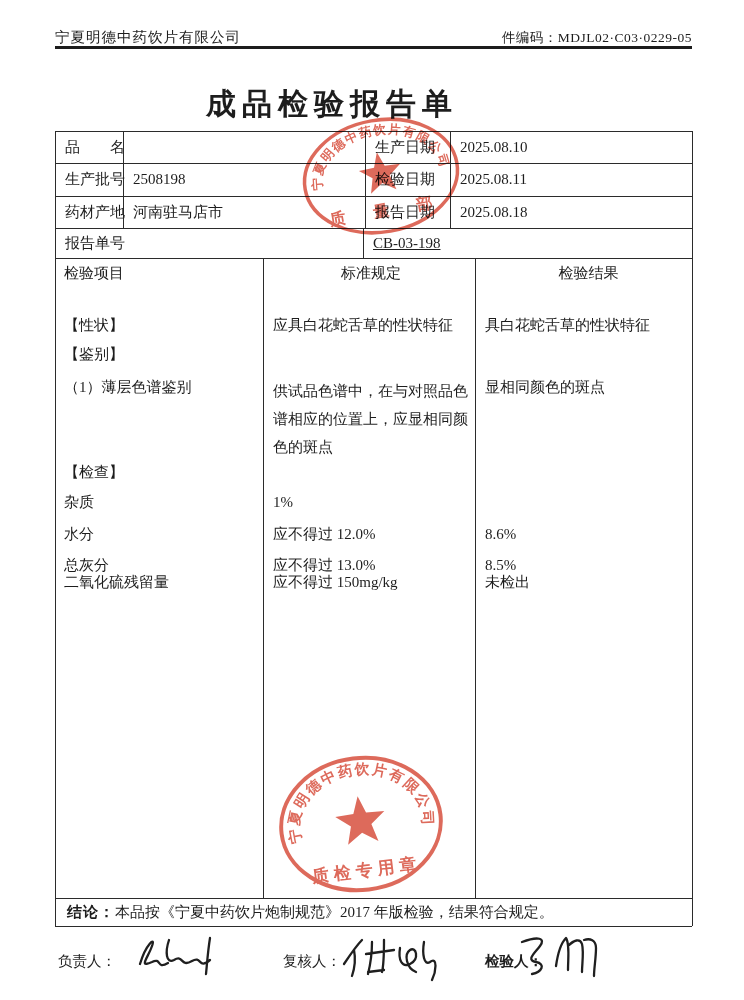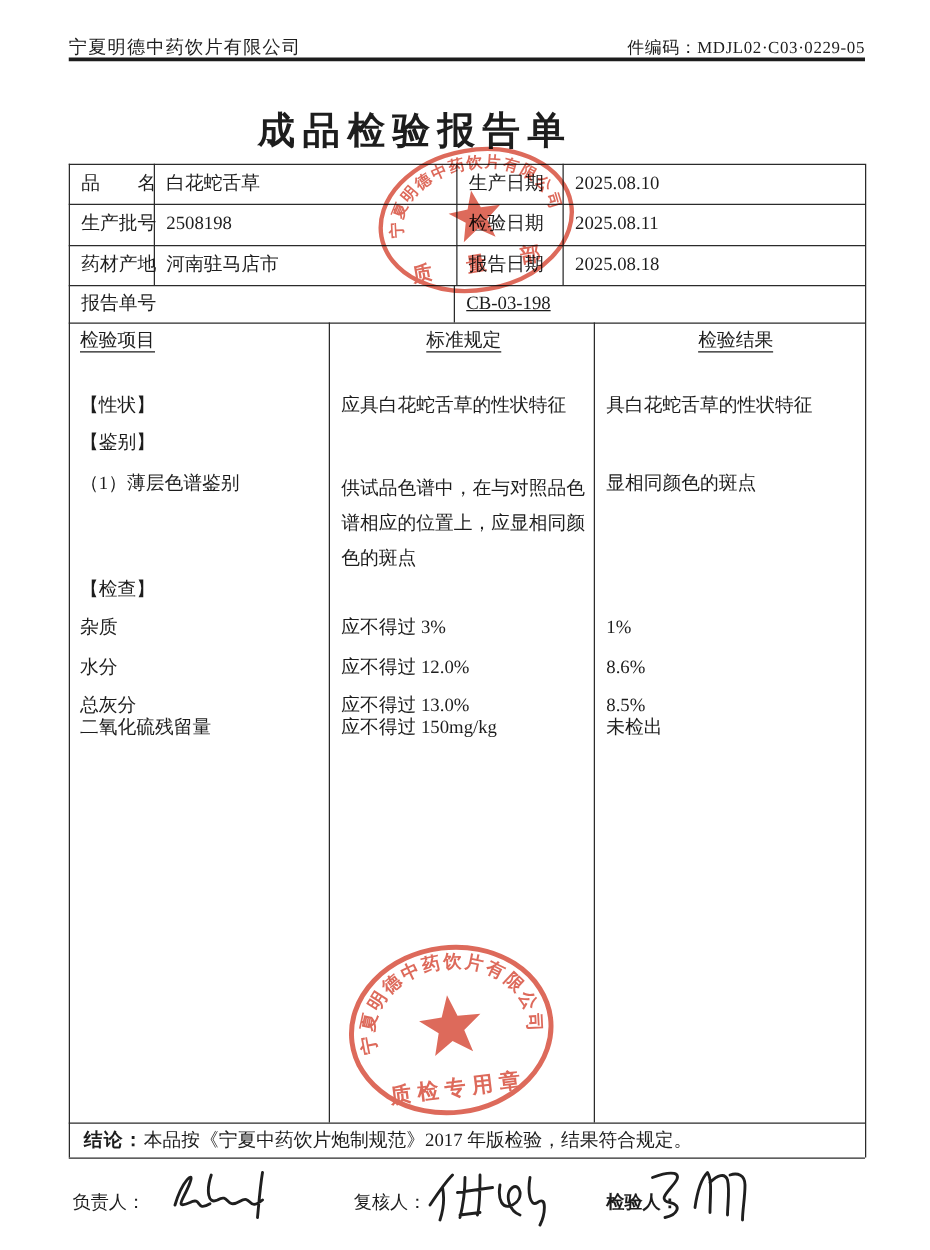--- a/index.html
+++ b/index.html
@@ -15,21 +15,21 @@
   .header-rule{left:55px;top:46px;width:637px;height:3px;background:#1c1c1c;}
   
   .title{left:0;top:84px;width:664px;text-align:center;font-size:30px;
          font-weight:bold;letter-spacing:6px;}
   
   .hline{background:#2b2b2b;height:1px;}
   .vline{background:#2b2b2b;width:1px;}
   
   .cell{font-size:15px;line-height:21px;white-space:nowrap;}
   .lab{padding-left:10px;}
-  .u{text-decoration:underline;text-underline-offset:4px;}
+  .u{text-underline-offset:4px;}
   .center{text-align:center;}
   .wrap{white-space:normal;}
   .body-row{left:55px;width:637px;display:flex;}
   .c1{width:208px;box-sizing:border-box;padding-left:9px;}
   .c2{width:212px;box-sizing:border-box;padding-left:10px;padding-right:6px;}
   .c3{width:217px;box-sizing:border-box;padding-left:10px;}
   .std-wrap{line-height:28px;}
   
   .conclusion{left:55px;top:903px;width:637px;padding-left:12px;box-sizing:border-box;
               font-size:15px;}
@@ -61,21 +61,20 @@
   <div class="abs vline" style="left:55px;top:131px;height:795px;"></div>
   <div class="abs vline" style="left:692px;top:131px;height:795px;"></div>
   <div class="abs vline" style="left:123px;top:131px;height:97px;"></div>
   <div class="abs vline" style="left:365px;top:131px;height:97px;"></div>
   <div class="abs vline" style="left:450px;top:131px;height:97px;"></div>
   <div class="abs vline" style="left:363px;top:228px;height:30px;"></div>
   <div class="abs vline" style="left:263px;top:258px;height:640px;"></div>
   <div class="abs vline" style="left:475px;top:258px;height:640px;"></div>
 
   <div class="abs cell lab" style="left:55px;top:137px;width:68px;">品　　名</div>
-  <div class="abs cell lab" style="left:123px;top:137px;width:240px;">白花蛇舌草</div>
   <div class="abs cell lab" style="left:365px;top:137px;width:85px;">生产日期</div>
   <div class="abs cell lab" style="left:450px;top:137px;width:240px;">2025.08.10</div>
 
   <div class="abs cell lab" style="left:55px;top:169px;width:68px;">生产批号</div>
   <div class="abs cell lab" style="left:123px;top:169px;width:240px;">2508198</div>
   <div class="abs cell lab" style="left:365px;top:169px;width:85px;">检验日期</div>
   <div class="abs cell lab" style="left:450px;top:169px;width:240px;">2025.08.11</div>
 
   <div class="abs cell lab" style="left:55px;top:202px;width:68px;">药材产地</div>
   <div class="abs cell lab" style="left:123px;top:202px;width:240px;">河南驻马店市</div>
@@ -110,21 +109,20 @@
   </div>
 
   <div class="abs body-row" style="top:462px;">
     <div class="cell c1">【检查】</div>
     <div class="cell c2"></div>
     <div class="cell c3"></div>
   </div>
 
   <div class="abs body-row" style="top:492px;">
     <div class="cell c1">杂质</div>
-    <div class="cell c2">应不得过 3%</div>
     <div class="cell c3">1%</div>
   </div>
 
   <div class="abs body-row" style="top:524px;">
     <div class="cell c1">水分</div>
     <div class="cell c2">应不得过 12.0%</div>
     <div class="cell c3">8.6%</div>
   </div>
 
   <div class="abs body-row" style="top:555px;">

